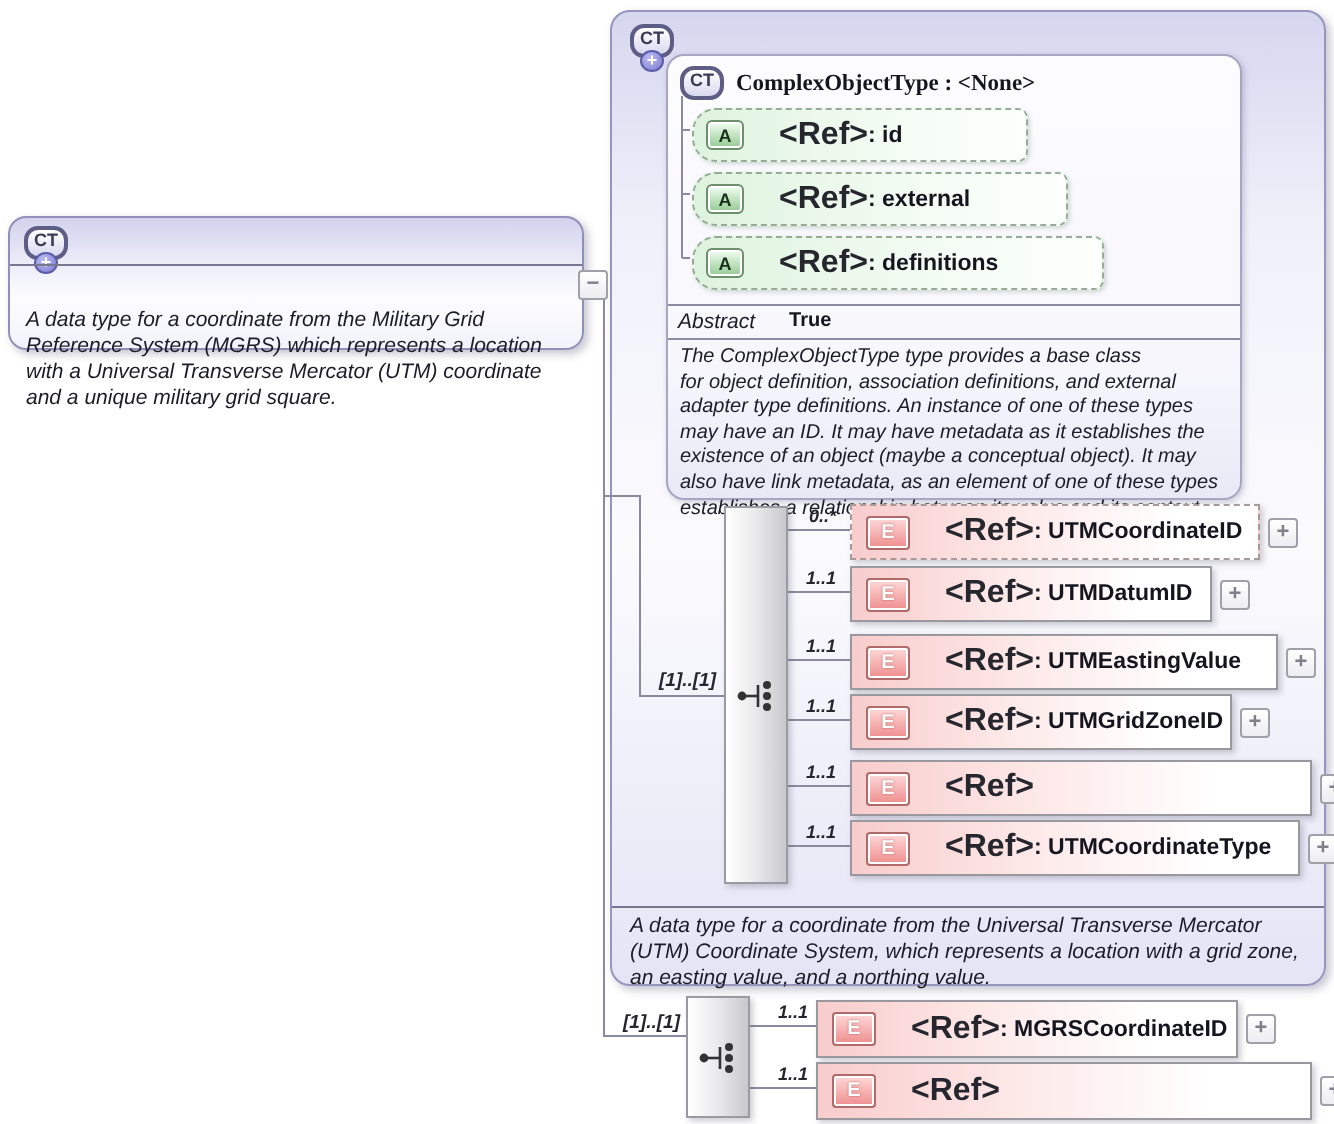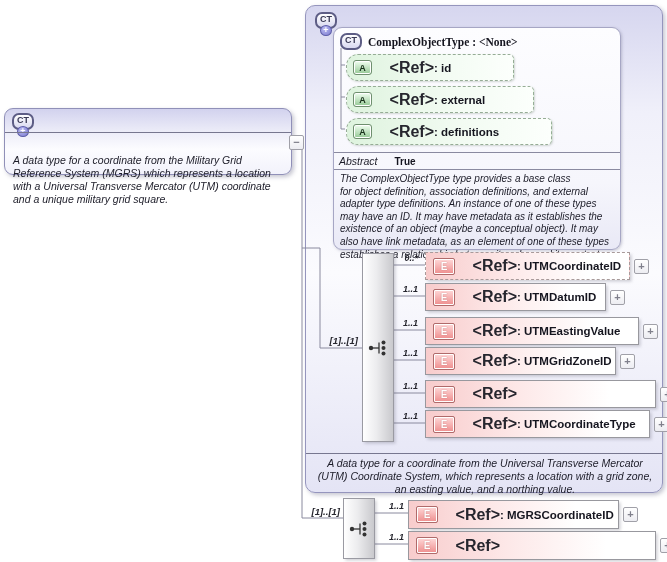--- a/index.html
+++ b/index.html
@@ -58,21 +58,21 @@
 <div class="canvas">
 
   <div class="utm-container shadow">
     <div class="utm-header">
       <span class="ct-icon">
         <span>CT</span>
         <span class="plus-circle">+</span>
       </span>
     </div>
     <div class="hsep" style="top:447px;"></div>
-    <div class="desc" style="position:absolute;left:9px;top:451px;width:340px;text-align:center;">A data type for a coordinate from the Universal Transverse Mercator (UTM) Coordinate System, which represents a location with a grid zone, an easting value, and a northing value.</div>
+    <div class="desc" style="position:absolute;left:9px;top:451px;width:340px;">A data type for a coordinate from the Universal Transverse Mercator (UTM) Coordinate System, which represents a location with a grid zone, an easting value, and a northing value.</div>
   </div>
 
   <div class="inner-box">
     <div class="inner-header">
       <span class="ct-icon">
         <span>CT</span>
       </span>
       <span class="box-title" style="font-size:11.5px;font-family:Liberation Serif, serif;">ComplexObjectType : &lt;None&gt;</span>
     </div>
 
@@ -86,21 +86,21 @@
       <span class="ref-label">&lt;Ref&gt;</span>
       <span class="node-name">: external</span>
     </div>
     <div class="attr-row" style="left:12px;top:90px;width:198px;">
       <span class="a-icon">A</span>
       <span class="ref-label">&lt;Ref&gt;</span>
       <span class="node-name">: definitions</span>
     </div>
 
     <div class="hsep" style="top:124px;border-top-color:#8a8aa0;"></div>
-    <div style="position:absolute;left:5px;top:127px;display:flex;gap:17px;align-items:center;">
+    <div style="position:absolute;left:5px;top:127px;display:flex;gap:17px;align-items:flex-start;">
       <span class="abstract-label">Abstract</span>
       <span class="abstract-value">True</span>
     </div>
     <div class="hsep" style="top:141px;border-top-color:#8a8aa0;"></div>
     <div class="desc" style="position:absolute;left:6px;top:145px;width:276px;font-size:10px;line-height:12.6px;">The ComplexObjectType type provides a base class
 for object definition, association definitions, and external adapter type definitions. An instance of one of these types may have an ID. It may have metadata as it establishes the existence of an object (maybe a conceptual object). It may also have link metadata, as an element of one of these types establishes a relationship between its value and its context.</div>
   </div>
 
   <svg class="connectors" width="667" height="562">
     <path d="M303 141 H302 V518 H343 M302 248 H320 V348 H362

